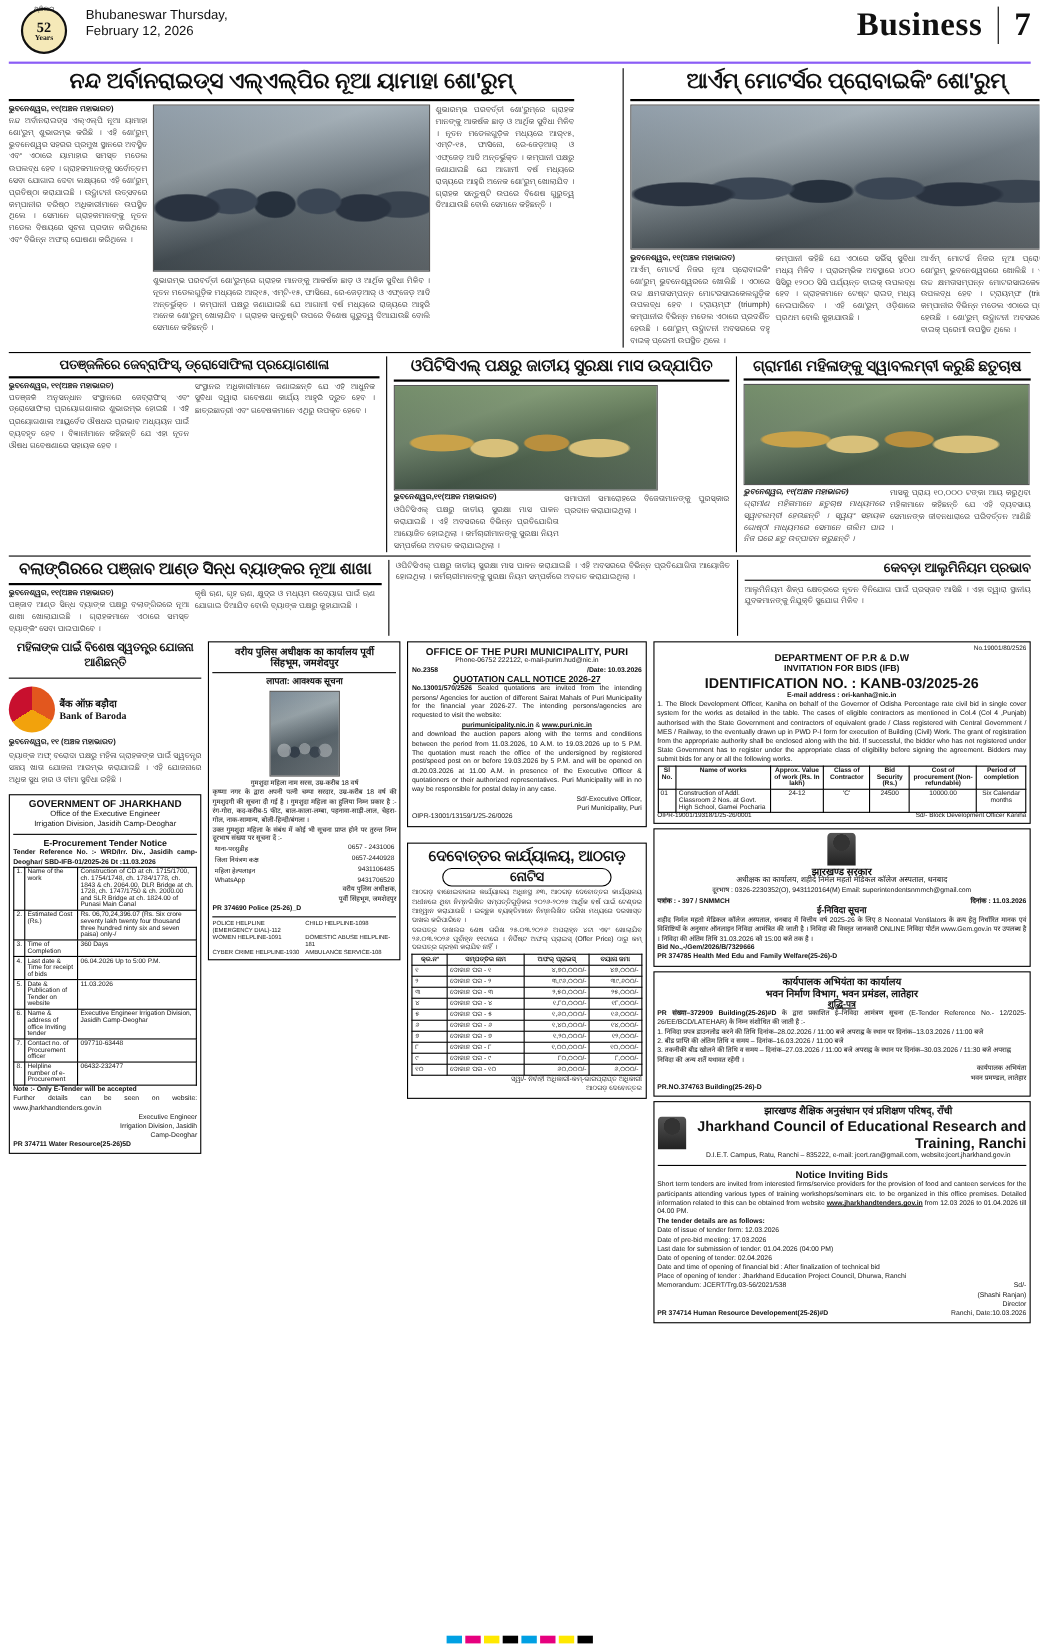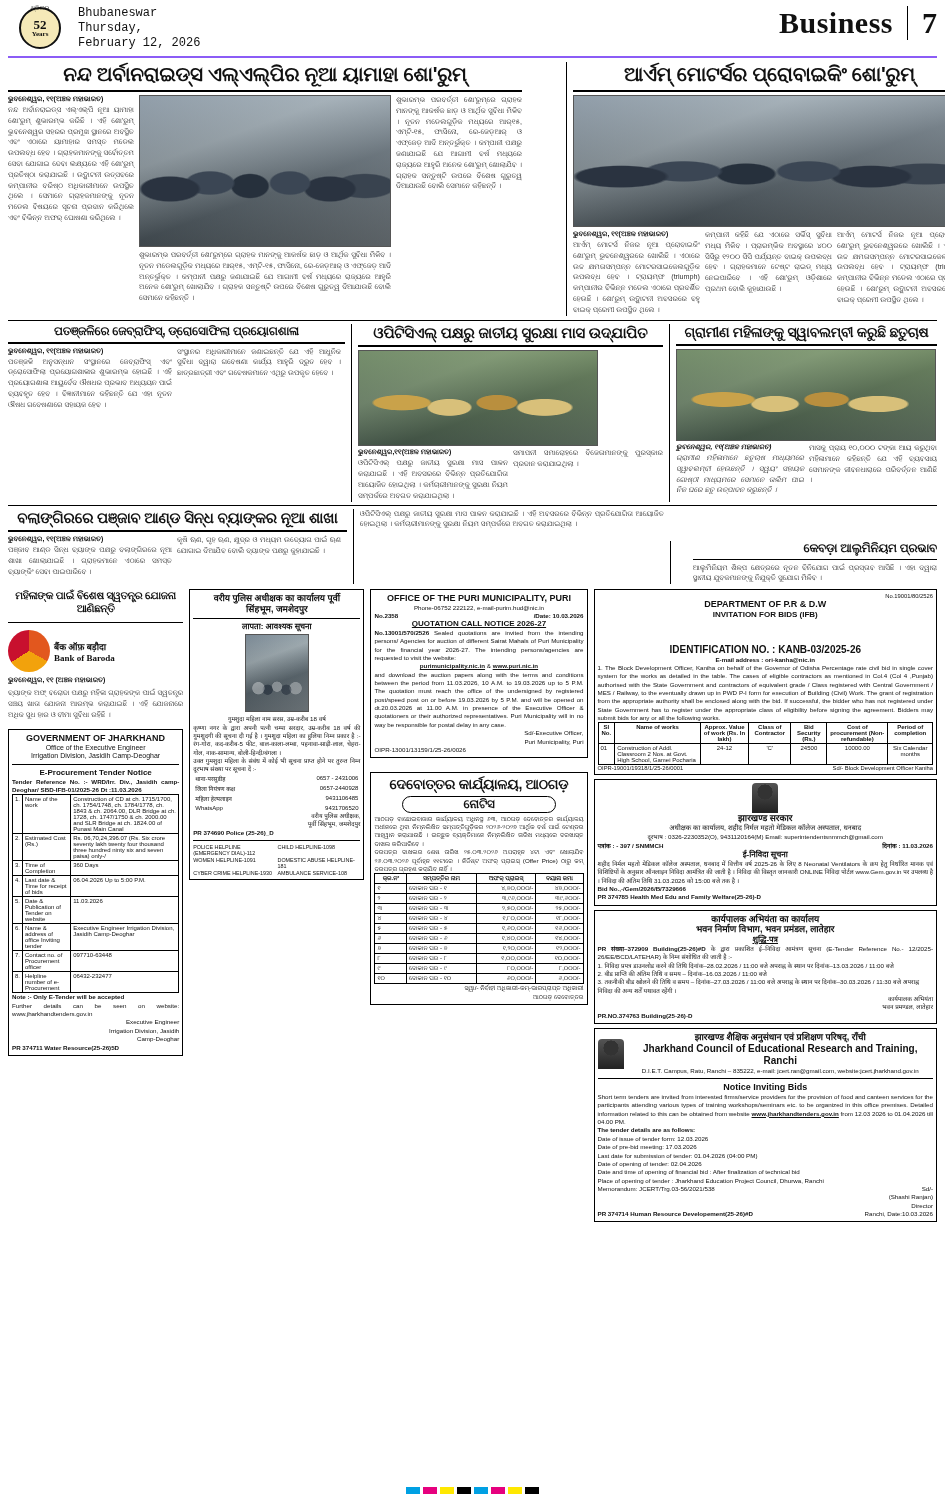--- a/index.html
+++ b/index.html
@@ -21,21 +21,21 @@
     display:flex; align-items:center; justify-content:center;
   }
   .logo-circle {
     width:42px;height:42px;border-radius:50%;
     background:#f5e9b8; border:2px solid #111;
     display:flex;flex-direction:column;align-items:center;justify-content:center;
     font-size:7px; line-height:1.05; font-weight:bold;
   }
   .logo-circle .big { font-size:13px; }
   .logo-top { position:absolute; top:-1px; left:50%; transform:translateX(-50%); font-size:6px; }
-  .dateline { font-family:Liberation Mono, monospace; font-size:12px; line-height:1.25; padding-left:6px; flex:0 0 150px;}
+  .dateline { font-family:Liberation Sans, sans-serif; font-size:12px; line-height:1.25; padding-left:6px; flex:0 0 150px;}
   .masthead-spacer { flex:1; }
   .section-title { font-size:30px; font-weight:bold; letter-spacing:0.5px; font-family:"Liberation Serif",serif;}
   .page-num { font-size:30px; font-weight:bold; padding-left:14px; margin-left:14px; border-left:1px solid #000; }
   .headline-or {
     font-size:20px; font-weight:bold; text-align:center; line-height:1.25;
     font-family:"Liberation Sans",sans-serif; letter-spacing:-0.3px;
   }
   .rule { border-top:1px solid #000; margin:3px 0; }
   .rule-thick { border-top:2px solid #000; margin:3px 0; }
   .body-or { font-size:7.2px; line-height:1.5; text-align:justify; font-family:"Liberation Sans",sans-serif; color:#333; }
@@ -221,21 +221,21 @@
           <div class="body-or" style="margin-top:2px;">ପଞ୍ଜାବ ଆଣ୍ଡ ସିନ୍ଧ ବ୍ୟାଙ୍କ ପକ୍ଷରୁ ବଲାଙ୍ଗିରରେ ନୂଆ ଶାଖା ଖୋଲାଯାଇଛି । ଗ୍ରାହକମାନେ ଏଠାରେ ସମସ୍ତ ବ୍ୟାଙ୍କିଂ ସେବା ପାଇପାରିବେ ।</div>
         </div>
         <div style="width:164px;">
           <div class="body-or">କୃଷି ଋଣ, ଗୃହ ଋଣ, କ୍ଷୁଦ୍ର ଓ ମଧ୍ୟମ ଉଦ୍ୟୋଗ ପାଇଁ ଋଣ ଯୋଗାଇ ଦିଆଯିବ ବୋଲି ବ୍ୟାଙ୍କ ପକ୍ଷରୁ କୁହାଯାଇଛି ।</div>
         </div>
       </div>
     </div>
     <div class="col vline" style="width:312px;padding-left:6px;">
       <div class="body-or">ଓପିଟିସିଏଲ୍ ପକ୍ଷରୁ ଜାତୀୟ ସୁରକ୍ଷା ମାସ ପାଳନ କରାଯାଇଛି । ଏହି ଅବସରରେ ବିଭିନ୍ନ ପ୍ରତିଯୋଗିତା ଆୟୋଜିତ ହୋଇଥିଲା । କର୍ମଚାରୀମାନଙ୍କୁ ସୁରକ୍ଷା ନିୟମ ସମ୍ପର୍କରେ ଅବଗତ କରାଯାଇଥିଲା ।</div>
     </div>
-    <div class="col vline" style="width:268px;padding-left:22px;margin-top:32px;">
+    <div class="col vline" style="width:268px;padding-left:6px;">
       <div class="headline-or" style="font-size:12px;text-align:right;">କେବଡ଼ା ଆଲୁମିନିୟମ ପ୍ରଭାବ</div>
       <div class="rule"></div>
       <div class="body-or">ଆଲୁମିନିୟମ ଶିଳ୍ପ କ୍ଷେତ୍ରରେ ନୂତନ ବିନିଯୋଗ ପାଇଁ ପ୍ରସ୍ତାବ ଆସିଛି । ଏହା ଦ୍ୱାରା ସ୍ଥାନୀୟ ଯୁବକମାନଙ୍କୁ ନିଯୁକ୍ତି ସୁଯୋଗ ମିଳିବ ।</div>
     </div>
   </div>
 
   <div class="row" style="margin-top:5px;align-items:flex-start;">
 
     <div class="col" style="width:176px;gap:4px;">
       <div class="headline-or" style="font-size:10.5px;">ମହିଳାଙ୍କ ପାଇଁ ବିଶେଷ ସ୍ୱତନ୍ତ୍ର ଯୋଜନା ଆଣିଛନ୍ତି</div>
@@ -458,21 +458,21 @@
         <div class="ad-small right">ସ୍ୱା/- ନିର୍ବାହୀ ଅଧିକାରୀ-କମ୍-ଭାରପ୍ରାପ୍ତ ଅଧିକାରୀ</div>
         <div class="ad-small right">ଆଠଗଡ଼ ଦେବୋତ୍ତର</div>
       </div>
     </div>
 
     <div class="col" style="width:345px;gap:4px;">
       <div class="ad">
         <div style="display:flex;justify-content:flex-end;font-size:5.8px;">No.19001/80/2526</div>
         <div class="ad-title">DEPARTMENT OF P.R &amp; D.W</div>
         <div class="ad-title" style="font-size:8px;">INVITATION FOR BIDS (IFB)</div>
-        <div class="ad-title" style="font-size:10px;margin-top:24px;">IDENTIFICATION NO. : KANB-03/2025-26</div>
+        <div class="ad-title" style="font-size:13px;">IDENTIFICATION NO. : KANB-03/2025-26</div>
         <div class="ad-small center bold">E-mail address : ori-kanha@nic.in</div>
         <div class="ad-small">1. The Block Development Officer, Kaniha on behalf of the Governor of Odisha Percentage rate civil bid in single cover system for the works as detailed in the table. The cases of eligible contractors as mentioned in Col.4 (Col 4 ,Punjab) authorised with the State Government and contractors of equivalent grade / Class registered with Central Government / MES / Railway, to the eventually drawn up in PWD P-I form for execution of Building (Civil) Work. The grant of registration from the appropriate authority shall be enclosed along with the bid. If successful, the bidder who has not registered under State Government has to register under the appropriate class of eligibility before signing the agreement. Bidders may submit bids for any or all the following works.</div>
         <table class="tbl">
           <thead>
             <tr>
               <th>Sl No.</th>
               <th>Name of works</th>
               <th>Approx. Value of work (Rs. In lakh)</th>
               <th>Class of Contractor</th>
               <th>Bid Security (Rs.)</th>
@@ -529,21 +529,21 @@
         <div class="ad-small right">कार्यपालक अभियंता</div>
         <div class="ad-small right">भवन प्रमण्डल, लातेहार</div>
         <div class="ad-small bold">PR.NO.374763 Building(25-26)-D</div>
       </div>
 
       <div class="ad">
         <div style="display:flex;gap:4px;align-items:center;">
           <div class="emblem" style="flex:0 0 26px;"></div>
           <div style="flex:1">
             <div class="ad-title">झारखण्ड शैक्षिक अनुसंधान एवं प्रशिक्षण परिषद्, राँची</div>
-            <div class="ad-title" style="font-size:10px;">Jharkhand Council of Educational Research and Training, Ranchi</div>
+            <div class="ad-title" style="font-size:13px;text-align:right;">Jharkhand Council of Educational Research and Training, Ranchi</div>
             <div class="ad-small center">D.I.E.T. Campus, Ratu, Ranchi – 835222, e-mail: jcert.ran@gmail.com, website:jcert.jharkhand.gov.in</div>
           </div>
         </div>
         <div class="rule"></div>
         <div class="ad-title" style="font-size:9px;">Notice Inviting Bids</div>
         <div class="ad-small"><span>Short term tenders are invited from interested firms/service providers for the provision of food and canteen services for the participants attending various types of training workshops/seminars etc. to be organized in this office premises. Detailed information related to this can be obtained from website</span>
           <span class="bold u">www.jharkhandtenders.gov.in</span>
           <span>from 12.03 2026 to 01.04.2026 till 04.00 PM.</span></div>
         <div class="ad-small bold">The tender details are as follows:</div>
         <div class="ad-small">Date of issue of tender form: 12.03.2026</div>

